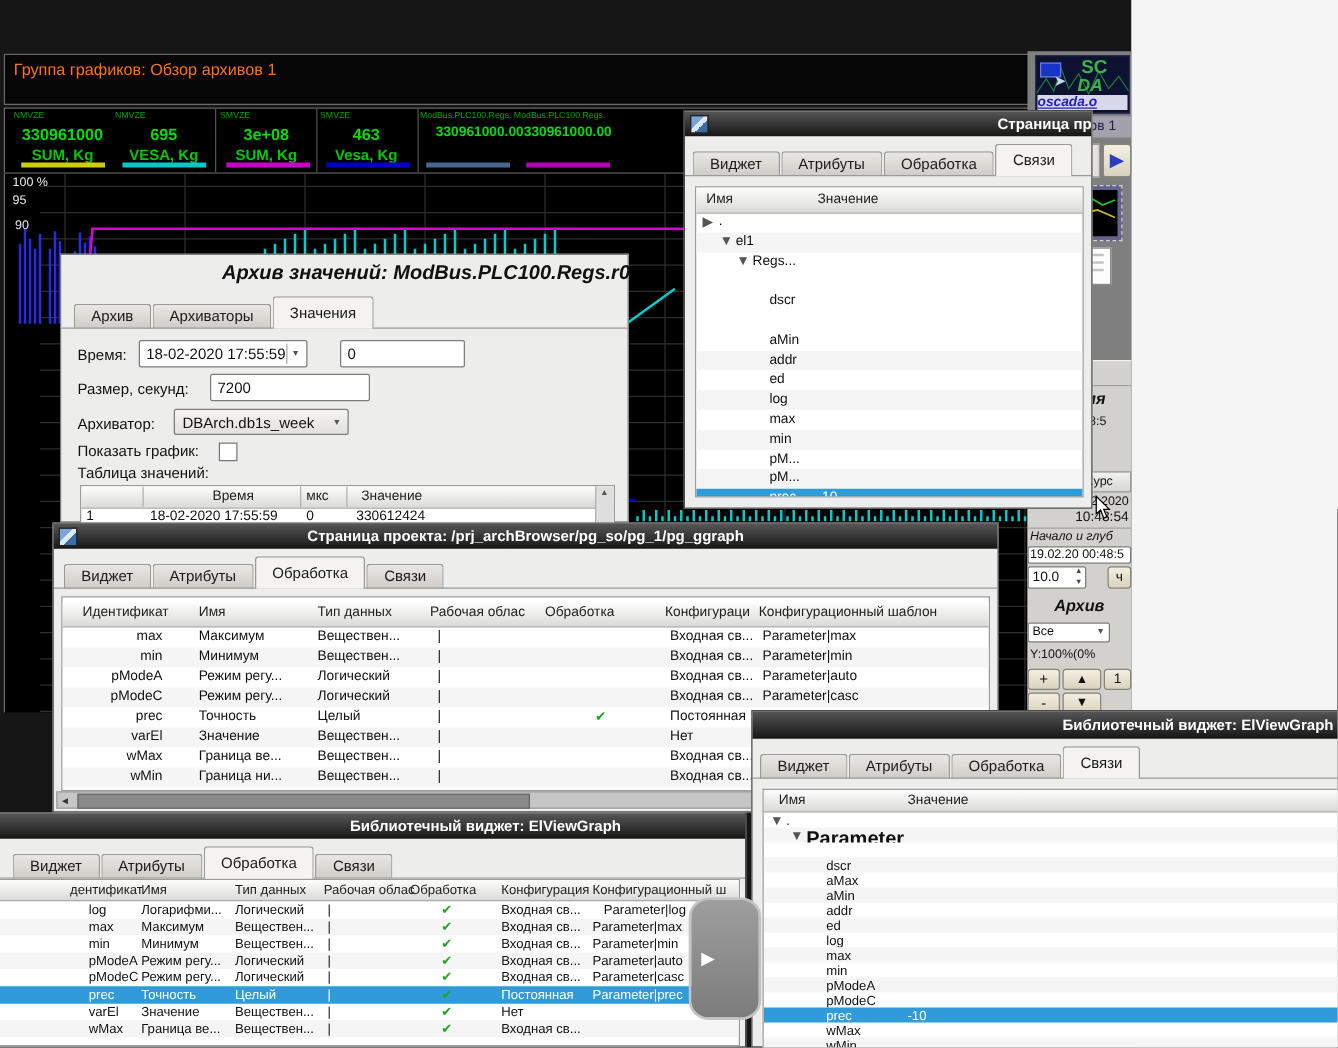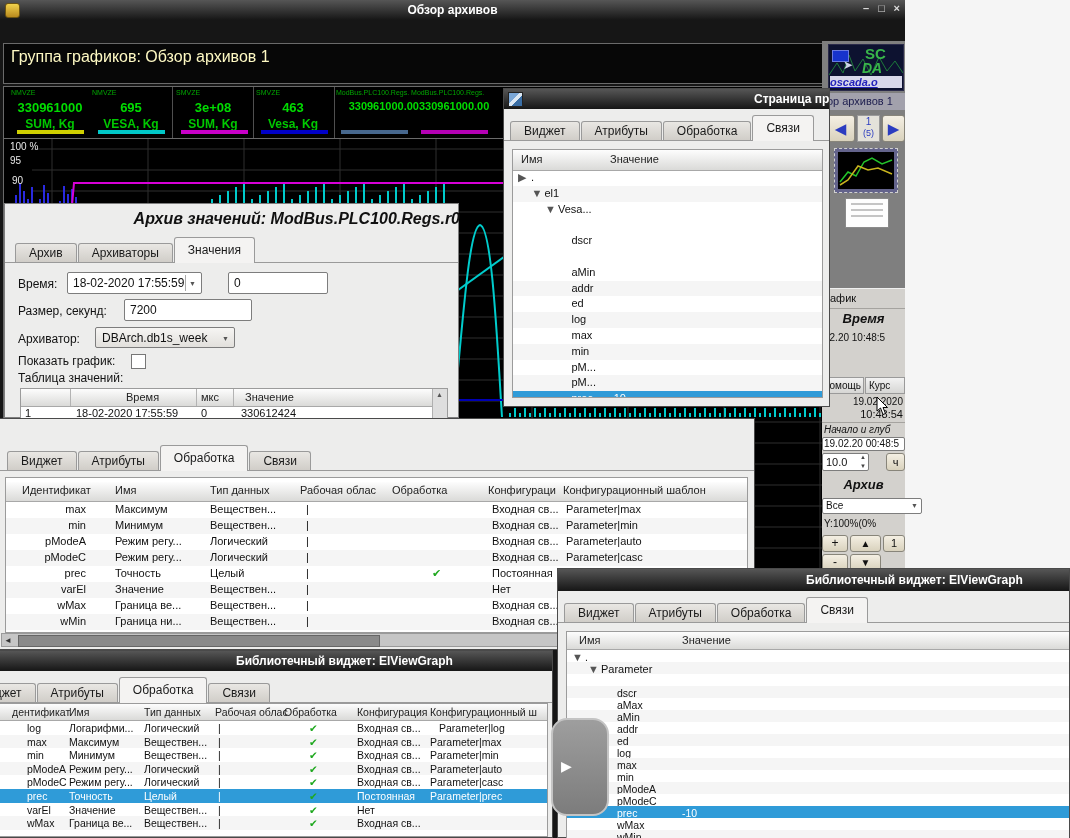--- a/index.html
+++ b/index.html
@@ -1,19 +1,19 @@
 <!DOCTYPE html>
 <html><head>
 <meta charset="utf-8">
 <style>
   html,body{margin:0;padding:0;}
   body{width:1070px;height:838px;position:relative;overflow:hidden;background:#f5f5f5;
        font-family:"Liberation Sans","DejaVu Sans",sans-serif;font-size:12px;color:#111;}
   .abs{position:absolute;}
-  .win{position:absolute;border:1px solid #4a4a4a;box-sizing:border-box;background:#ededec;}
+  .win{position:absolute;border:1px solid #4a4a4a;box-sizing:border-box;background:#ededec;margin-left:44px;}
   .tbar{position:absolute;left:0;top:0;right:0;height:20px;background:linear-gradient(#565656,#161616);
         color:#fff;font-weight:bold;font-size:12px;overflow:hidden;}
   .tbar .ttl{position:absolute;top:3px;white-space:nowrap;}
   .ticon{position:absolute;left:4px;top:3px;width:13px;height:13px;
          background:linear-gradient(135deg,#7aa7d8 0 40%,#dce8f4 40% 60%,#3a6ea5 60%);border:1px solid #222;}
   .tabs{position:absolute;display:flex;align-items:flex-end;height:28px;}
   .tab{height:19px;line-height:19px;padding:0 13px;font-size:12px;color:#1a1a1a;white-space:nowrap;
        background:linear-gradient(#e9e7e3,#cfccc7);border:1px solid #9a9a9a;border-bottom:none;
        border-radius:3px 3px 0 0;margin-right:1px;}
   .tab.sel{height:25px;line-height:25px;background:#f4f3f2;position:relative;z-index:2;}
@@ -44,30 +44,23 @@
   
   .sbbtn{position:absolute;background:linear-gradient(#f4efe3,#d9d2bd);border:1px solid #88857a;
          border-radius:3px;text-align:center;color:#2b3cc0;box-sizing:border-box;overflow:hidden;}
   .hcell{position:absolute;background:linear-gradient(#f2f2f2,#d6d6d4);border:1px solid #9a9a9a;
          box-sizing:border-box;font-size:10px;overflow:hidden;}
 </style>
 </head>
 <body>
 
 <div class="abs" id="win-main" style="left:0;top:0;width:905px;height:838px;background:#161616;">
-  <div class="tbar" style="height:20px;">
-    <span class="abs" style="left:5px;top:3px;width:13px;height:13px;background:linear-gradient(#f2d24c,#b98a1e);border-radius:3px;border:1px solid #6d5410;"></span>
-    <span class="ttl" style="left:0;right:0;text-align:center;">Обзор архивов</span>
-    <span class="abs" style="right:36px;top:2px;color:#ddd;font-size:11px;">–</span>
-    <span class="abs" style="right:20px;top:2px;color:#ddd;font-size:11px;">□</span>
-    <span class="abs" style="right:5px;top:2px;color:#ddd;font-size:11px;">×</span>
-  </div>
 
   <div class="abs" style="left:3px;top:43px;width:822px;height:41px;background:#070707;border:1px solid #6a6a6a;box-sizing:border-box;">
-    <span class="lbl" style="left:7px;top:4px;color:#fef9c3;font-size:16px;">Группа графиков: Обзор архивов 1</span>
+    <span class="lbl" style="left:7px;top:4px;color:#f97316;font-size:13px;">Группа графиков: Обзор архивов 1</span>
   </div>
 
   <div class="abs" id="legend" style="left:3px;top:86px;width:822px;height:53px;background:#000;border:1px solid #6a6a6a;box-sizing:border-box;">
       <div class="lg-h" style="left: 7px; top: 2px; position: absolute;">NMVZE</div>
       <div class="lg-h" style="left: 88px; top: 2px; position: absolute;">NMVZE</div>
       <div class="lg-h" style="left: 172px; top: 2px; position: absolute;">SMVZE</div>
       <div class="lg-h" style="left: 252px; top: 2px; position: absolute;">SMVZE</div>
       <div class="lg-h" style="left: 332px; top: 2px; position: absolute;">ModBus.PLC100.Regs. ModBus.PLC100.Regs.</div>
       <div class="lg-v" style="left: -14px; width: 120px; top: 13px; position: absolute;">330961000</div>
       <div class="lg-l" style="left: -14px; width: 120px; top: 30px; position: absolute;">SUM, Kg</div>
@@ -294,21 +287,21 @@
       </div>
       <div class="fld" style="left:0;top:164px;width:47px;height:18px;font-size:11px;text-align:left;padding:2px 0 0 3px;">
         <span>10.0</span>
         <span style="position:absolute;right:2px;top:0;font-size:6px;color:#444;">▲</span>
         <span style="position:absolute;right:2px;bottom:1px;font-size:6px;color:#444;">▼</span>
       </div>
       <div class="sbbtn" style="left:64px;top:164px;width:19px;height:18px;font-size:11px;line-height:16px;color:#111;">
         <span>ч</span>
       </div>
       <div class="lbl" style="left:0;top:188px;width:83px;text-align:center;font-size:13px;font-weight:bold;font-style:italic;">Архив</div>
-      <div class="fld" style="left:0;top:209px;width:100px;height:16px;font-size:10px;padding:1px 0 0 3px;">
+      <div class="fld" style="left:0;top:209px;width:66px;height:16px;font-size:10px;padding:1px 0 0 3px;">
         <span>Все</span>
         <span style="position:absolute;right:3px;top:3px;font-size:7px;color:#555;">▼</span>
       </div>
       <span class="lbl" style="left:2px;top:229px;font-size:10px;">Y:100%(0%</span>
       <div class="sbbtn" style="left:0;top:246px;width:26px;height:17px;font-size:12px;line-height:15px;color:#111;">
         <span>+</span></div>
       <div class="sbbtn" style="left:28px;top:246px;width:31px;height:17px;font-size:10px;line-height:15px;color:#111;">
         <span>▲</span></div>
       <div class="sbbtn" style="left:61px;top:246px;width:22px;height:17px;font-size:11px;line-height:15px;color:#111;">
         <span>1</span></div>
@@ -341,21 +334,21 @@
         <div class="trow" style="top: 0px; height: 15.8px; position: absolute;">
           <span class="arrowg" style="left: 5px;">▶</span>
           <span style="left: 18px; font-size: 11px;">.</span>
         </div>
         <div class="trow alt" style="top: 15.8px; height: 15.8px; position: absolute;">
           <span class="arrowg" style="left: 18.5px;">▼</span>
           <span style="left: 31.5px; font-size: 11px;">el1</span>
         </div>
         <div class="trow" style="top: 31.6px; height: 15.8px; position: absolute;">
           <span class="arrowg" style="left: 32px;">▼</span>
-          <span style="left: 45px; font-size: 11px;">Vesa...</span>
+          <span style="left: 45px; font-size: 11px;">Regs...</span>
         </div>
         <div class="trow" style="top: 63.2px; height: 15.8px; position: absolute;">
           <span style="left: 58.5px; font-size: 11px;">dscr</span>
         </div>
         <div class="trow" style="top: 94.8px; height: 15.8px; position: absolute;">
           <span style="left: 58.5px; font-size: 11px;">aMin</span>
         </div>
         <div class="trow alt" style="top: 110.6px; height: 15.8px; position: absolute;">
           <span style="left: 58.5px; font-size: 11px;">addr</span>
         </div>
@@ -428,20 +421,24 @@
       <span style="left:180px;">0</span>
       <span style="left:220px;">330612424</span>
     </div>
     <div class="abs" style="right:0;top:0;bottom:0;width:14px;background:#dedede;border-left:1px solid #b0b0b0;">
       <span style="position:absolute;left:3px;top:2px;font-size:7px;color:#555;">▲</span>
     </div>
   </div>
 </div>
 
 <div class="win" id="win-project" style="left:-2px;top:418px;width:757px;height:232px;">
+  <div class="tbar">
+    <span class="ticon"></span>
+    <span class="ttl" style="left:0;right:0;text-align:center;">Страница проекта: /prj_archBrowser/pg_so/pg_1/pg_ggraph</span>
+  </div>
   <div class="tabs" id="tabs-project" style="left:8px;top:24px;">
       <div class="tab">Виджет</div>
       <div class="tab">Атрибуты</div>
       <div class="tab sel">Обработка</div>
       <div class="tab">Связи</div>
     </div>
   <div class="tabline" style="top:51px;"></div>
   <div class="tbl" id="grid-project" style="left:6px;top:58px;width:743px;height:156px;">
     <div class="thead" id="grid-project-head" style="top:4px;height:19px;">
         <span style="left: 16px; font-size: 11px;">Идентификат</span>
@@ -544,21 +541,21 @@
       <span style="left:12px;">Имя</span>
       <span style="left:115px;">Значение</span>
     </div>
     <div class="abs" id="tree-libright-rows" style="left:0;top:18px;right:0;bottom:0;">
         <div class="trow" style="top: 0px; height: 12px; position: absolute;">
           <span class="arrowg" style="left: 5px;">▼</span>
           <span style="left: 18px; font-size: 10.5px;">.</span>
         </div>
         <div class="trow alt" style="top: 12px; height: 12px; position: absolute;">
           <span class="arrowg" style="left: 21px;">▼</span>
-          <span style="left: 34px; font-size: 11px;">Parameter</span>
+          <span style="left: 34px; font-size: 16px; font-weight: bold;">Parameter</span>
         </div>
         <div class="trow alt" style="top: 36px; height: 12px; position: absolute;">
           <span style="left: 50px; font-size: 10.5px;">dscr</span>
         </div>
         <div class="trow" style="top: 48px; height: 12px; position: absolute;">
           <span style="left: 50px; font-size: 10.5px;">aMax</span>
         </div>
         <div class="trow alt" style="top: 60px; height: 12px; position: absolute;">
           <span style="left: 50px; font-size: 10.5px;">aMin</span>
         </div>

